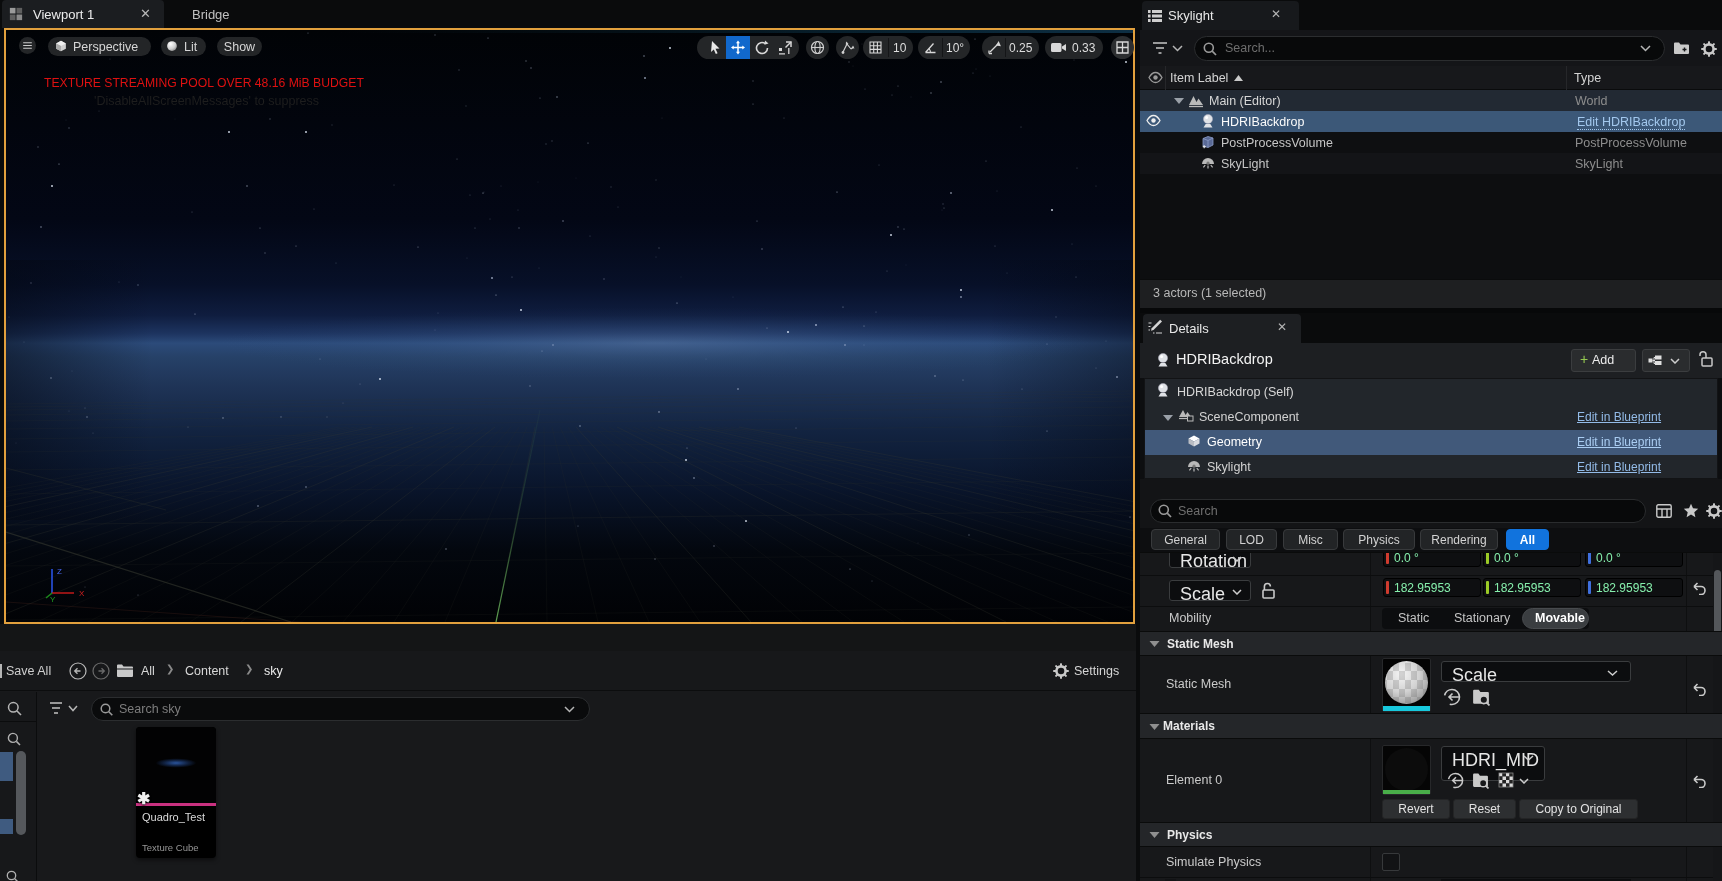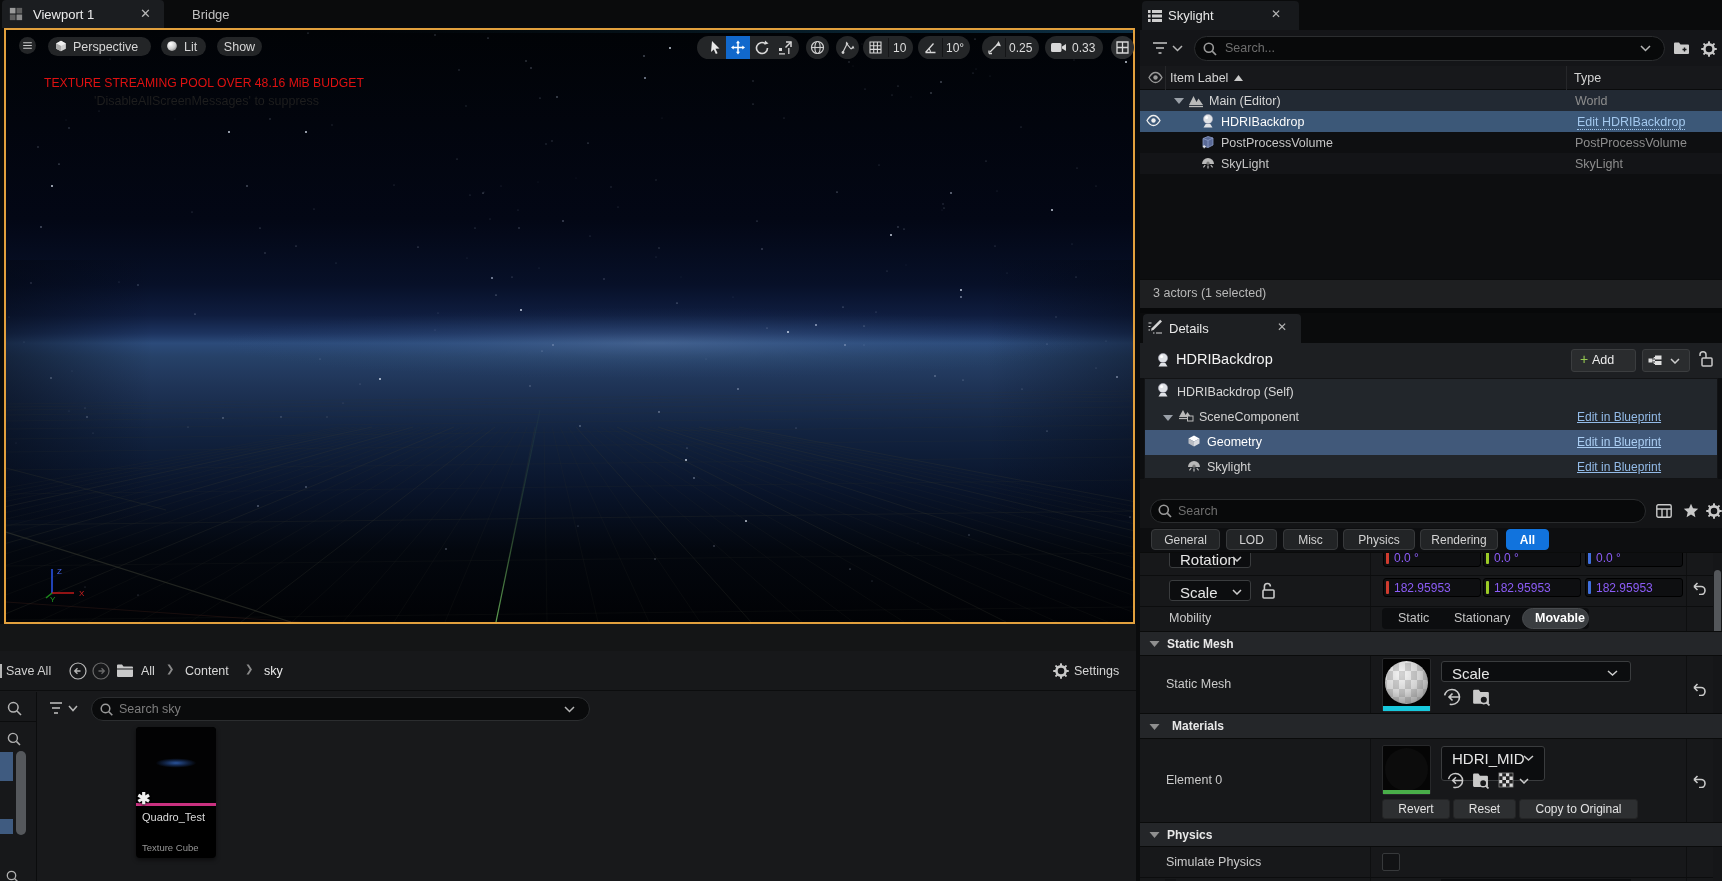--- a/index.html
+++ b/index.html
@@ -2,22 +2,22 @@
 <html><head><meta charset="utf-8"><style>
 *{margin:0;padding:0;box-sizing:border-box}
 body{width:1722px;height:881px;background:#0a0b0c;position:relative;overflow:hidden;
  font-family:"Liberation Sans",sans-serif;-webkit-font-smoothing:antialiased}
 .ab{position:absolute}
 .txt{position:absolute;white-space:nowrap}
 .pill{position:absolute;background:#232527;border-radius:10px;height:19px;display:flex;align-items:center;color:#d6d6d6;font-size:12.5px}
 .catbtn{position:absolute;height:21px;background:#222426;border:1px solid #383a3c;border-radius:4px;color:#d2d2d2;font-size:12px;display:flex;align-items:center;justify-content:center}
 .vfield{position:absolute;height:19px;background:#0e0f11;border:1px solid #000;border-radius:3px;color:#eee;font-size:12px}
 .vbar{position:absolute;left:2px;top:2px;bottom:2px;width:3px;border-radius:1px}
-.vtext{position:absolute;left:10px;top:2px;font-size:12px;color:#8b5cf6}
-.ddown{position:absolute;background:#0c0d0f;border:1px solid #3a3c3e;border-radius:3px;color:#e6e6e6;font-size:15px}
+.vtext{position:absolute;left:10px;top:2px;font-size:12px;color:#86efac}
+.ddown{position:absolute;background:#0c0d0f;border:1px solid #3a3c3e;border-radius:3px;color:#e6e6e6;font-size:18px}
 .sech{position:absolute;left:0;right:0;background:#242629;display:flex;align-items:center;font-weight:bold;color:#e8e8e8;font-size:12px}
 .btn{position:absolute;background:#2d2f31;border:1px solid #232425;border-radius:3px;color:#e2e2e2;font-size:12px;display:flex;align-items:center;justify-content:center}
 </style></head><body>
 <div class="ab" style="left:0;top:0;width:1136px;height:28px;background:#0a0b0c"></div>
 <div class="ab" style="left:2px;top:0;width:162px;height:28px;background:#1b1d20;border-radius:4px 4px 0 0"></div>
 <svg style="position:absolute;left:9px;top:7px" width="14" height="14" viewBox="0 0 16 16">
     <rect x="1" y="1" width="6.4" height="6.4" fill="#9a9a9a"></rect>
     <rect x="8.6" y="1" width="6.4" height="6.4" fill="#5f5f5f"></rect>
     <rect x="1" y="8.6" width="6.4" height="6.4" fill="#5f5f5f"></rect>
     <rect x="8.6" y="8.6" width="6.4" height="6.4" fill="#8a8a8a"></rect>
@@ -819,21 +819,21 @@
       <circle cx="10.5" cy="10.5" r="3.4" fill="#17181a" stroke="#c9c9c9" stroke-width="1.4"></circle>
       <path d="M13 13 15.5 15.5" stroke="#c9c9c9" stroke-width="1.6"></path>
     </svg>
 <svg style="position:absolute;left:551px;top:681px" width="16" height="15" viewBox="0 0 16 15">
       <path d="M3 6.5 6.5 3M3 6.5 6.5 10M3 6.5H10a4 4 0 0 1 0 8H8" stroke="#c9c9c9" stroke-width="1.6" fill="none"></path>
     </svg>
 <div class="sech" style="top:713px;height:26px;border-top:1px solid #0a0b0b;border-bottom:1px solid #0a0b0b">
       <svg style="margin-left:9px" width="11" height="7" viewBox="0 0 10 7">
         <path d="M0 1h10L5 7Z" fill="#8f8f8f"></path>
       </svg>
-      <span style="margin-left:12px">Materials</span>
+      <span style="margin-left:3px">Materials</span>
     </div>
 <div class="txt" style="left:26px;top:773px;font-size:12.5px;color:#cacaca">Element 0</div>
 <div class="ab" style="left:242px;top:745px;width:49px;height:50px;background:#050505;border:1px solid #27282a;border-radius:2px"></div>
 <div class="ab" style="left:245px;top:748px;width:43px;height:43px;border-radius:50%;background:#0c0c0c"></div>
 <div class="ab" style="left:243px;top:790px;width:47px;height:4px;background:#49ae49"></div>
 <div class="ddown" style="left:301px;top:746px;width:104px;height:35px">
       <div class="txt" style="left:10px;top:3px">HDRI_MID</div>
       <svg style="position:absolute;right:10px;top:8px" width="11" height="6" viewBox="0 0 11 6">
         <path d="M1 1 5.5 5 10 1" stroke="#cdcdcd" stroke-width="1.5" fill="none"></path>
       </svg>

